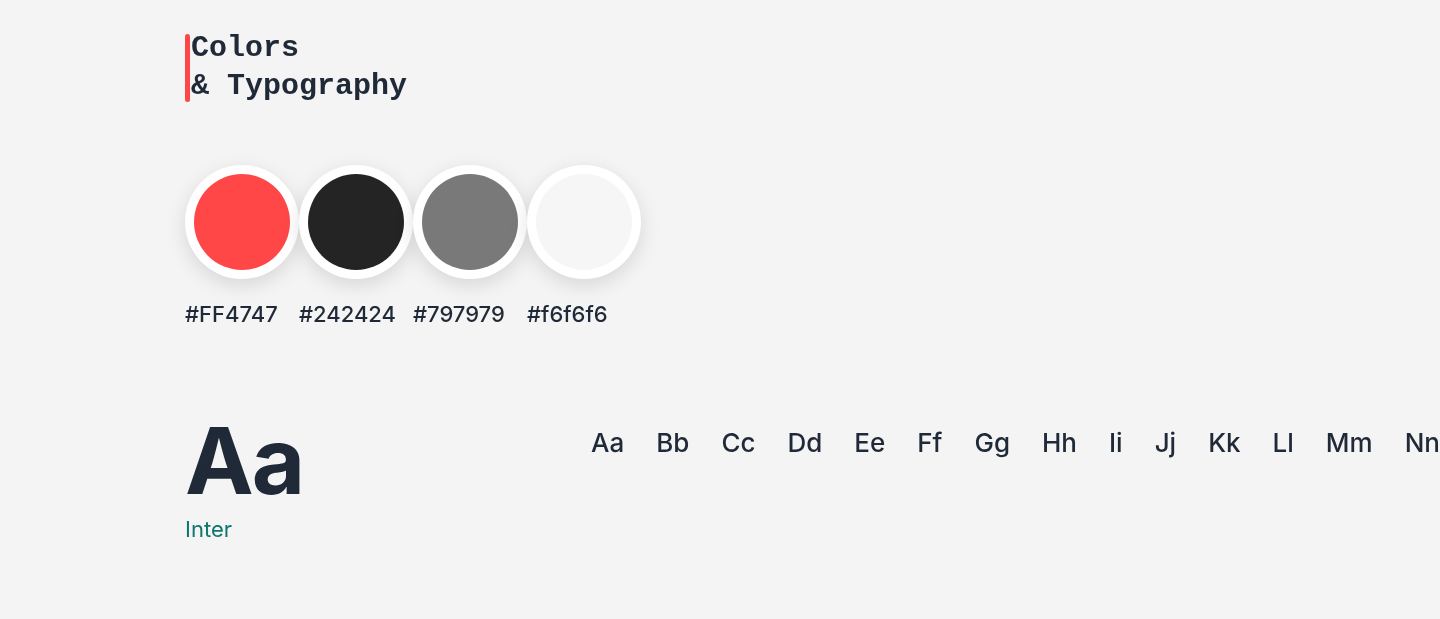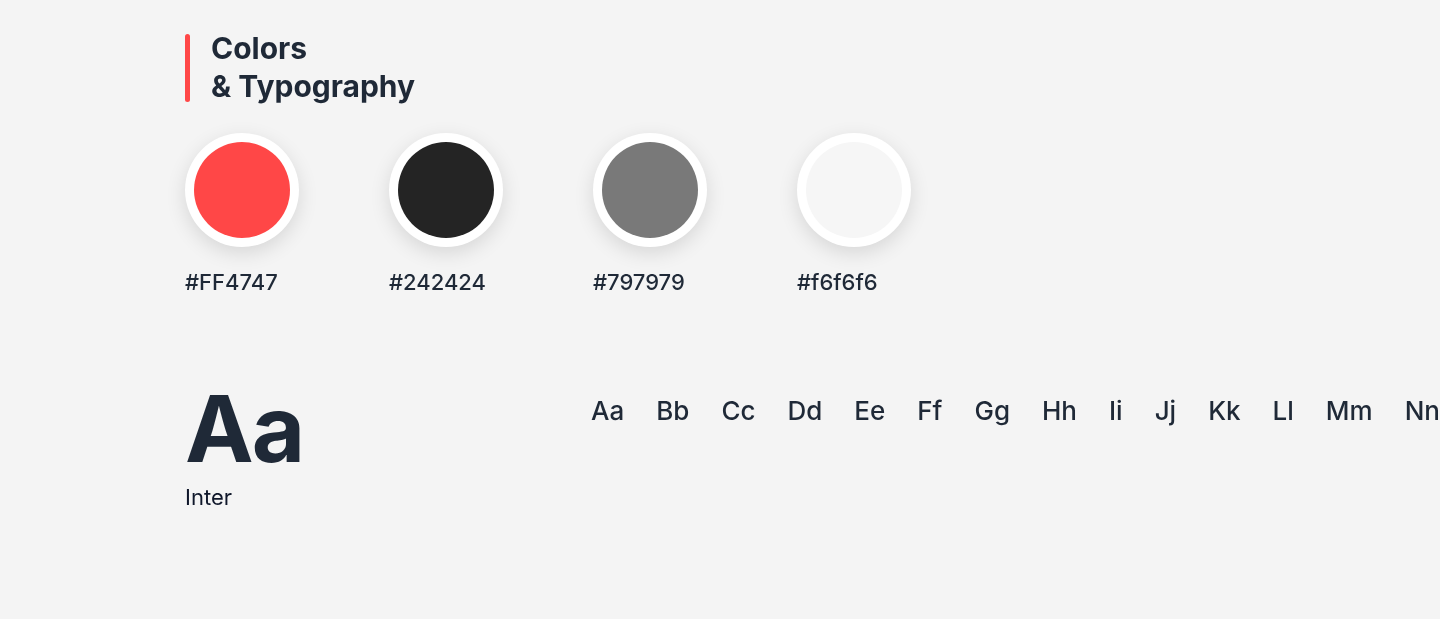--- a/index.html
+++ b/index.html
@@ -10,41 +10,41 @@
     body {
       width: 1440px;
       height: 619px;
       background: #f4f4f4;
       font-family: -apple-system, BlinkMacSystemFont, 'Segoe UI', 'Inter', sans-serif;
       color: #1f2937;
       padding: 30px 0 0 185px;
     }
     .heading-wrap {
       position: relative;
-      padding-left: 26px;
-      margin-bottom: 28px;
+      padding-left: 6px;
+      margin-bottom: 60px;
+      font-family: Liberation Mono, monospace;
     }
     .heading-accent {
       position: absolute;
       left: 0;
       top: 4px;
       width: 5px;
       height: 68px;
       background: #FF4747;
       border-radius: 3px;
     }
     .heading-line {
       font-size: 30px;
       font-weight: 700;
       line-height: 1.25;
       color: #1f2937;
     }
     .swatch-row {
       display: flex;
-      gap: 90px;
       margin-bottom: 90px;
     }
     .swatch {
       display: flex;
       flex-direction: column;
       align-items: flex-start;
     }
     .swatch-circle-outer {
       width: 114px;
       height: 114px;
@@ -79,21 +79,21 @@
     .big-aa {
       font-size: 92px;
       font-weight: 700;
       line-height: 0.95;
       color: #1f2937;
       letter-spacing: -2px;
     }
     .font-name {
       font-size: 22px;
       font-weight: 400;
-      color: #0f172a;
+      color: #0f766e;
       margin-top: 12px;
     }
     .glyph-grid {
       display: flex;
       flex-direction: column;
       gap: 38px;
       padding-top: 10px;
     }
     .glyph-row {
       display: flex;

